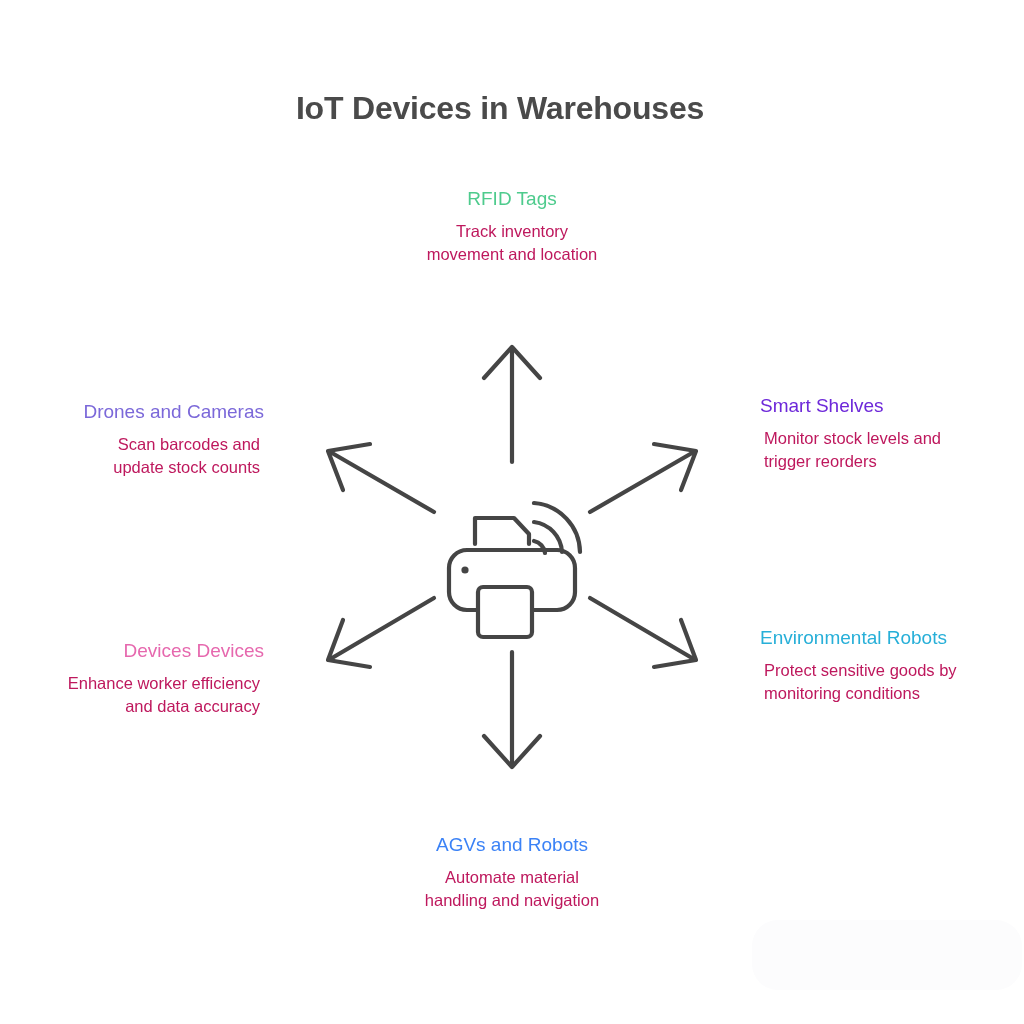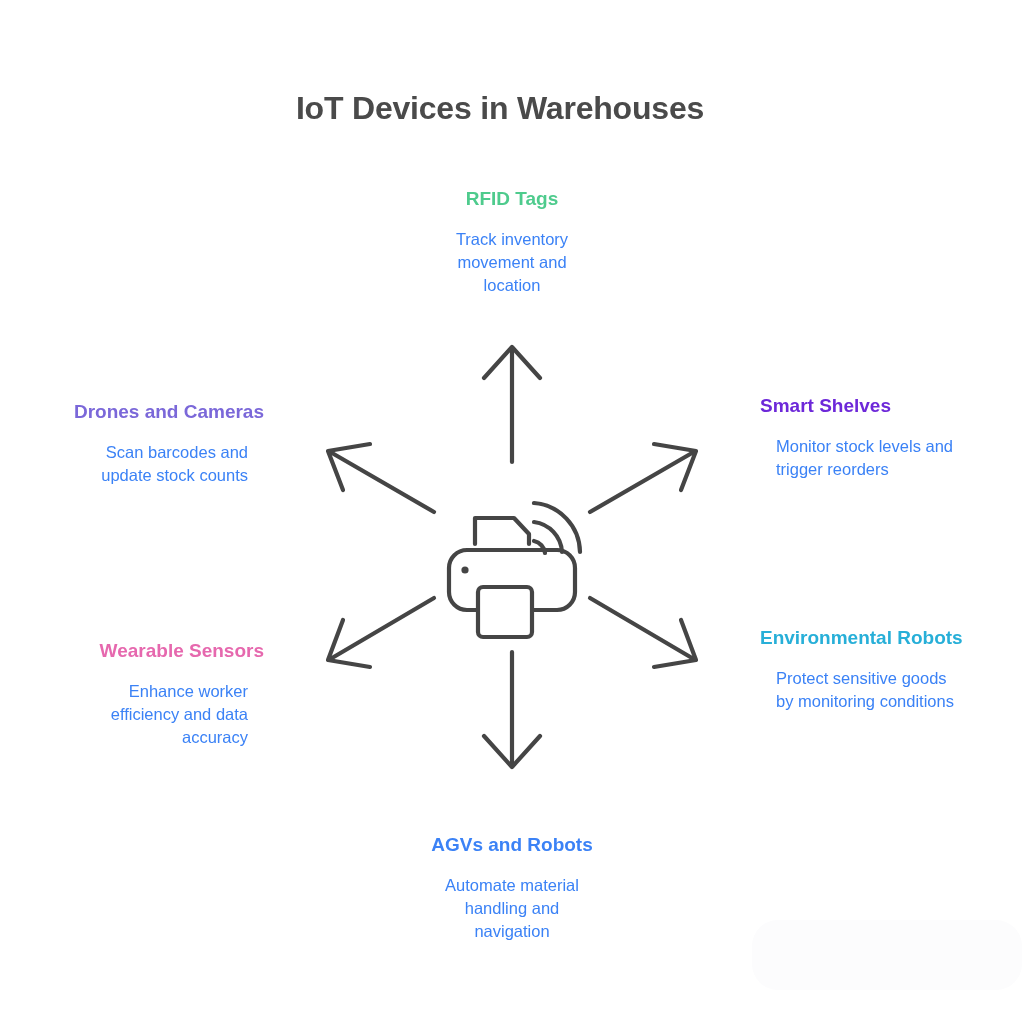--- a/index.html
+++ b/index.html
@@ -40,29 +40,29 @@
     width: 460px;
     height: 460px;
   }
 
   
   .node {
     position: absolute;
   }
   .node-title {
     font-size: 19px;
-    font-weight: bold;
+    font-weight: normal;
     line-height: 1.35;
     margin: 0 0 8px 0;
   }
   .node-desc {
     font-size: 16.5px;
     line-height: 1.42;
-    color: #3b82f6;
-    margin: 16px;
+    color: #be185d;
+    margin: 4px;
   }
 
   .align-center { text-align: center; }
   .align-right  { text-align: right;  }
   .align-left   { text-align: left;   }
 
   
   #node-rfid          { left: 412px; top: 186px; width: 200px; }
   #node-drones        { left: 62px;  top: 399px; width: 202px; }
   #node-shelves       { left: 760px; top: 393px; width: 220px; }
@@ -148,21 +148,21 @@
     <div class="node-title" style="color:#7B68D9">Drones and Cameras</div>
     <div class="node-desc">Scan barcodes and update stock counts</div>
   </div>
 
   <div class="node align-left" id="node-shelves">
     <div class="node-title" style="color:#6d28d9">Smart Shelves</div>
     <div class="node-desc">Monitor stock levels and trigger reorders</div>
   </div>
 
   <div class="node align-right" id="node-wearable">
-    <div class="node-title" style="color:#E668AE">Wearable Sensors</div>
+    <div class="node-title" style="color:#E668AE">Devices Devices</div>
     <div class="node-desc">Enhance worker efficiency and data accuracy</div>
   </div>
 
   <div class="node align-left" id="node-environmental">
     <div class="node-title" style="color:#27AFD8">Environmental Robots</div>
     <div class="node-desc">Protect sensitive goods by monitoring conditions</div>
   </div>
 
   <div class="node align-center" id="node-agvs">
     <div class="node-title" style="color:#3b82f6">AGVs and Robots</div>

